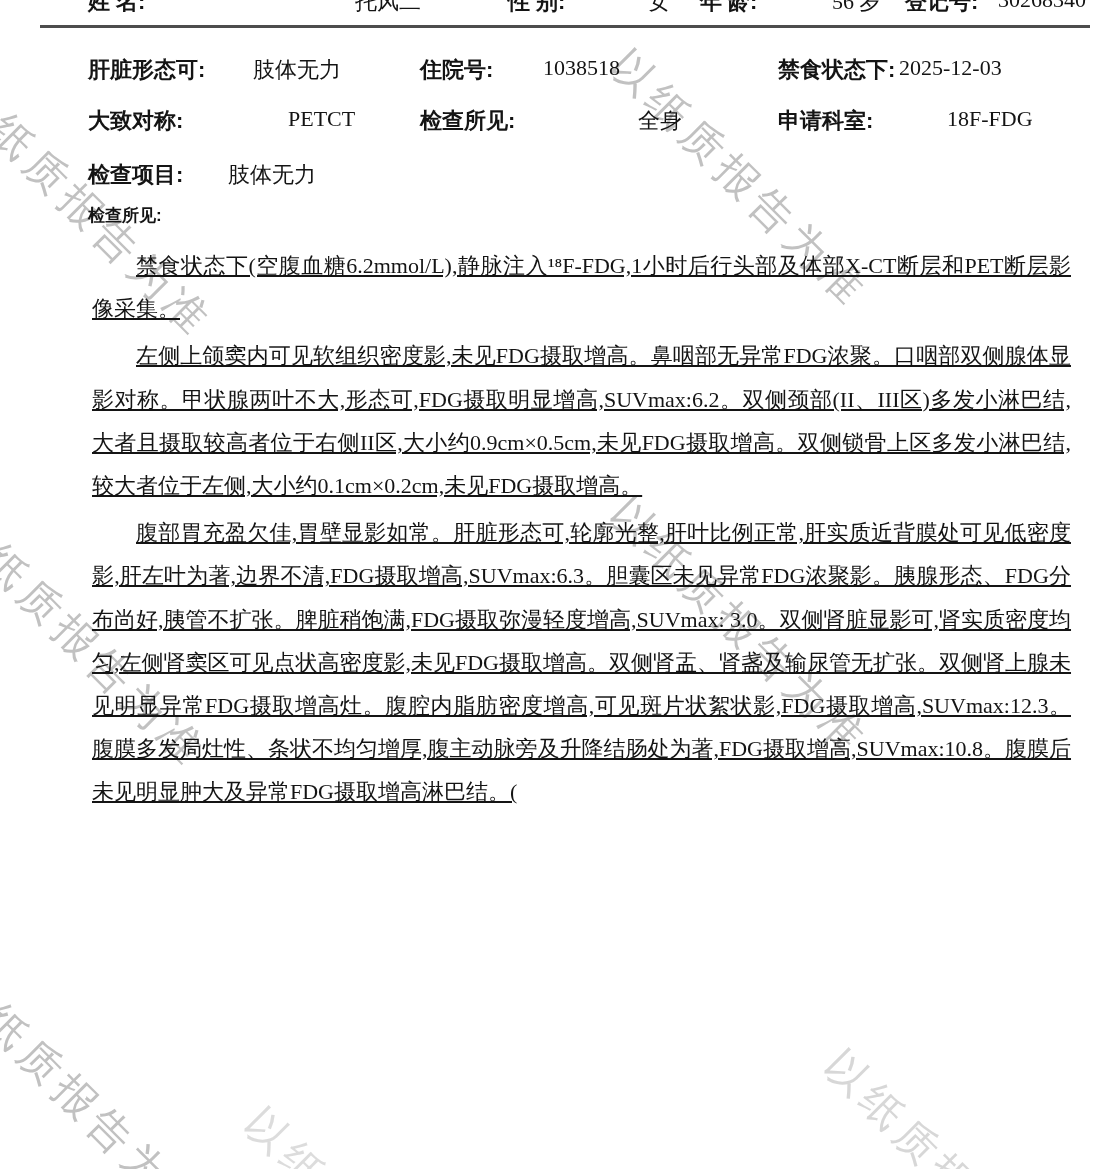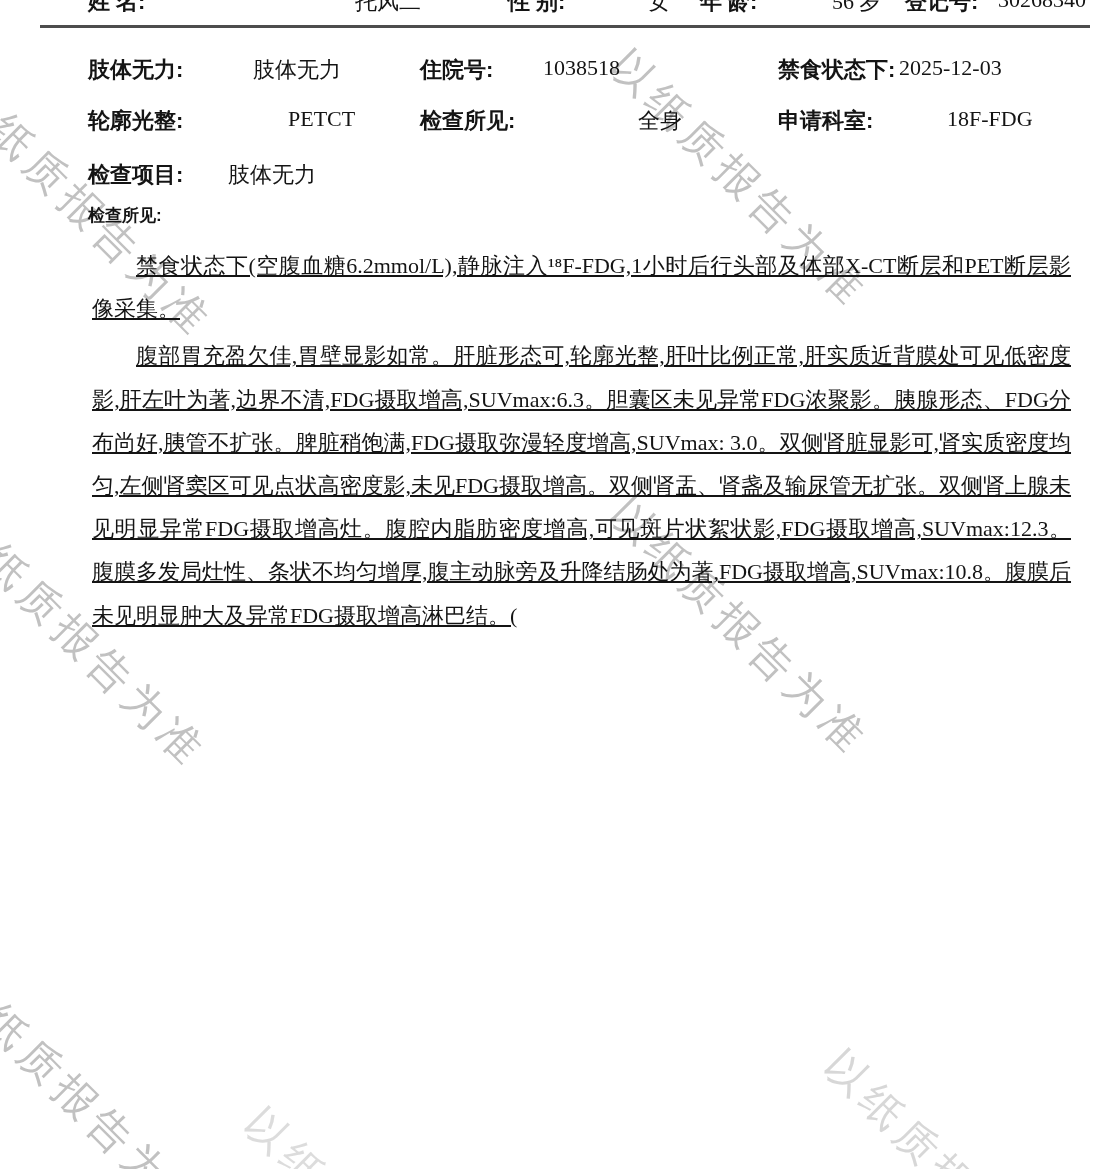--- a/index.html
+++ b/index.html
@@ -72,42 +72,43 @@
     <span class="val" style="left:648px">女</span>
     <span class="lbl" style="left:700px">年 龄:</span>
     <span class="val" style="left:832px">56 岁</span>
     <span class="lbl" style="left:905px">登记号:</span>
     <span class="val" style="left:998px">30268340</span>
   </div>
 
   <div class="rule"></div>
 
   <div class="row1">
-    <span class="lbl" style="left:88px">肢体无力:</span>
+    <span class="lbl" style="left:88px">肝脏形态可:</span>
     <span class="val" style="left:253px">肢体无力</span>
     <span class="lbl" style="left:420px">住院号:</span>
     <span class="val" style="left:543px">1038518</span>
     <span class="lbl" style="left:778px">禁食状态下:</span>
     <span class="val" style="left:899px">2025-12-03</span>
   </div>
 
   <div class="row2">
-    <span class="lbl" style="left:88px">轮廓光整:</span>
+    <span class="lbl" style="left:88px">大致对称:</span>
     <span class="val" style="left:288px">PETCT</span>
     <span class="lbl" style="left:420px">检查所见:</span>
     <span class="val" style="left:638px">全身</span>
     <span class="lbl" style="left:778px">申请科室:</span>
     <span class="val" style="left:947px">18F-FDG</span>
   </div>
 
   <div class="row3">
     <span class="lbl" style="left:88px">检查项目:</span>
     <span class="val" style="left:228px">肢体无力</span>
   </div>
 
   <div class="section-title">检查所见:</div>
 
   <div class="body-text">
     <p>禁食状态下(空腹血糖6.2mmol/L),静脉注入¹⁸F-FDG,1小时后行头部及体部X-CT断层和PET断层影像采集。</p>
+    <p>左侧上颌窦内可见软组织密度影,未见FDG摄取增高。鼻咽部无异常FDG浓聚。口咽部双侧腺体显影对称。甲状腺两叶不大,形态可,FDG摄取明显增高,SUVmax:6.2。双侧颈部(II、III区)多发小淋巴结,大者且摄取较高者位于右侧II区,大小约0.9cm×0.5cm,未见FDG摄取增高。双侧锁骨上区多发小淋巴结,较大者位于左侧,大小约0.1cm×0.2cm,未见FDG摄取增高。</p>
     <p>腹部胃充盈欠佳,胃壁显影如常。肝脏形态可,轮廓光整,肝叶比例正常,肝实质近背膜处可见低密度影,肝左叶为著,边界不清,FDG摄取增高,SUVmax:6.3。胆囊区未见异常FDG浓聚影。胰腺形态、FDG分布尚好,胰管不扩张。脾脏稍饱满,FDG摄取弥漫轻度增高,SUVmax: 3.0。双侧肾脏显影可,肾实质密度均匀,左侧肾窦区可见点状高密度影,未见FDG摄取增高。双侧肾盂、肾盏及输尿管无扩张。双侧肾上腺未见明显异常FDG摄取增高灶。腹腔内脂肪密度增高,可见斑片状絮状影,FDG摄取增高,SUVmax:12.3。腹膜多发局灶性、条状不均匀增厚,腹主动脉旁及升降结肠处为著,FDG摄取增高,SUVmax:10.8。腹膜后未见明显肿大及异常FDG摄取增高淋巴结。(</p>
   </div>
 
 </div>
 
 </body></html>

